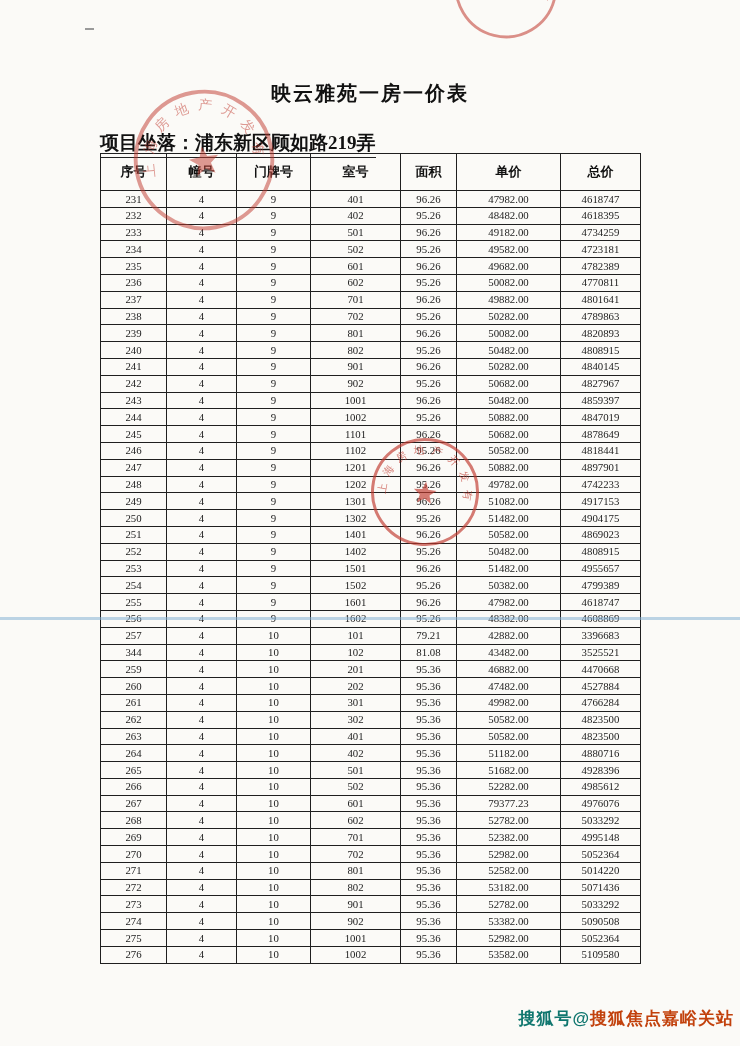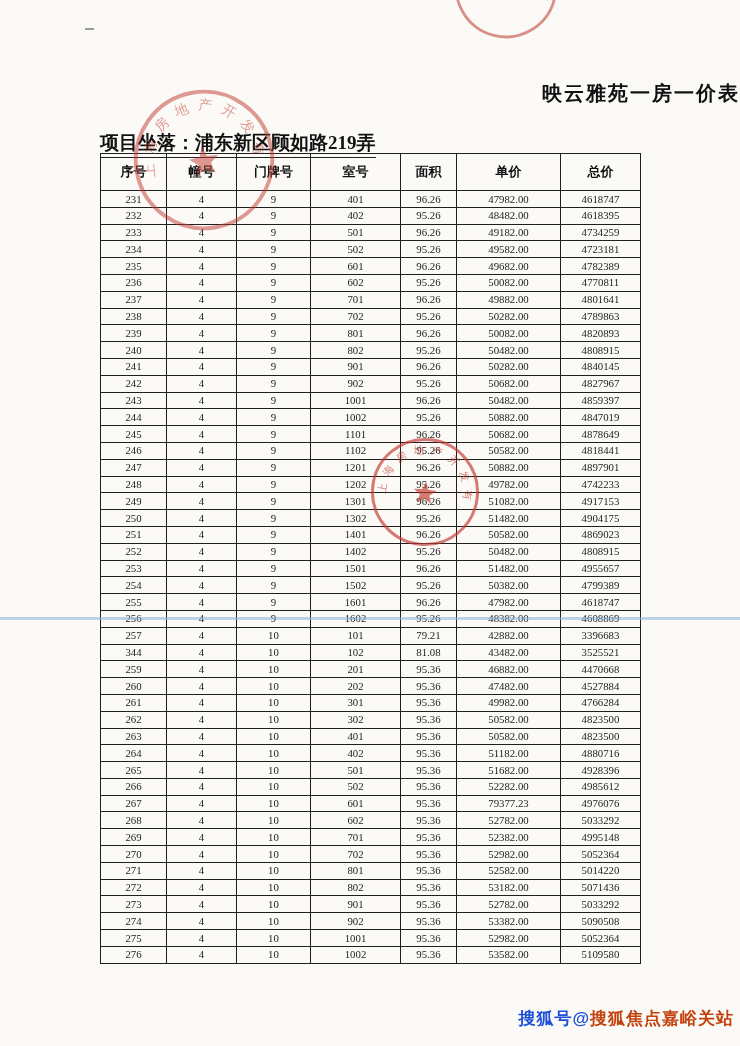--- a/index.html
+++ b/index.html
@@ -11,21 +11,21 @@
     overflow: hidden;
     font-family: "Liberation Serif", serif;
     color: #1c1c1c;
   }
   .corner-mark {
     position: absolute; left: 85px; top: 28px;
     width: 9px; height: 2px; background: #9a9a9a;
   }
   .doc-title {
     position: absolute; left: 0; right: 0; top: 80px;
-    margin: 0; text-align: right;
+    margin: 0; text-align: center;
     font-size: 20px; font-weight: bold; letter-spacing: 2px;
     color: #111;
   }
   .location {
     position: absolute; left: 100px; top: 130px;
     font-size: 19px; font-weight: bold;
     border-bottom: 1.5px solid #222;
     padding-bottom: 1px;
     color: #111;
   }
@@ -68,21 +68,21 @@
     background: rgba(135, 178, 214, 0.55);
     pointer-events: none;
   }
   .watermark {
     position: absolute; right: 6px; top: 1007px;
     font-family: "Liberation Sans", sans-serif;
     font-size: 17px; font-weight: bold;
     letter-spacing: 1px;
     white-space: nowrap;
   }
-  .wm-prefix { color: #1d4ed8; }
+  .wm-prefix { color: #0f766e; }
   .wm-name   { color: #c2410c; }
 </style>
 </head>
 <body>
 
 <div class="page">
 
   <div class="corner-mark"></div>
 
   <h1 class="doc-title">映云雅苑一房一价表</h1>

